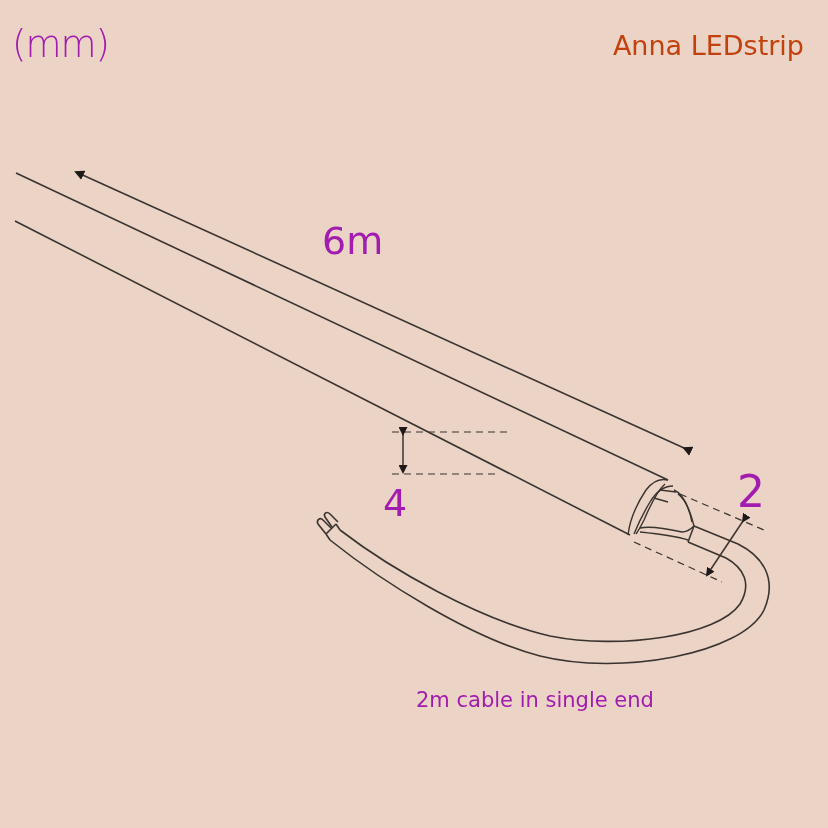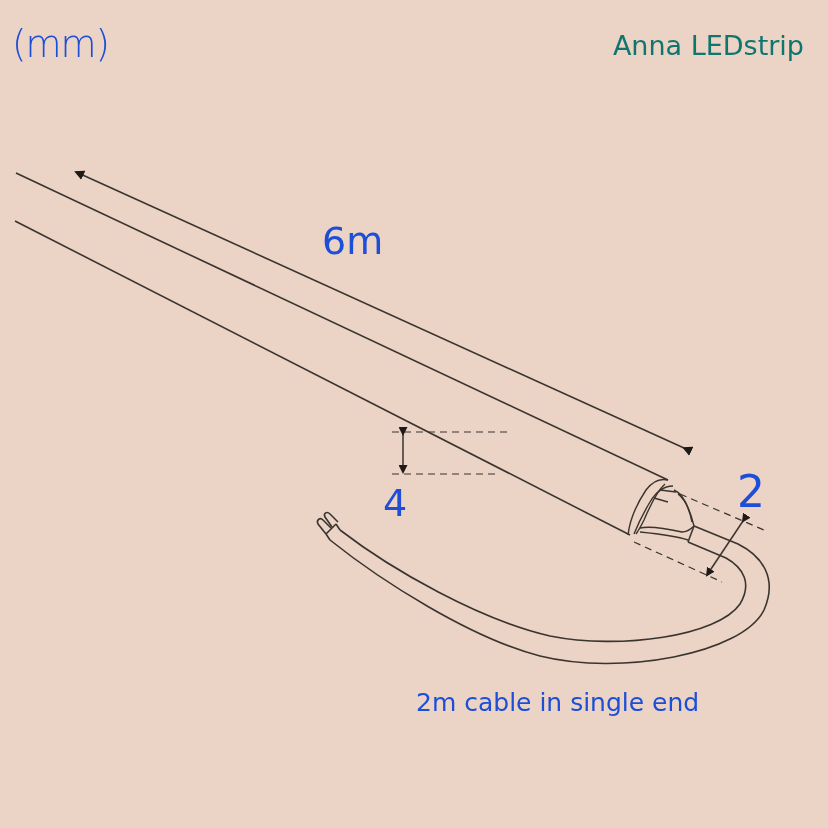--- a/index.html
+++ b/index.html
@@ -4,29 +4,29 @@
   <style>
     html, body { margin: 0; padding: 0; }
     body {
       width: 828px; height: 828px; overflow: hidden;
       background: #ebd3c5;
       font-family: "DejaVu Sans", sans-serif;
       position: relative;
     }
     .canvas { position: absolute; left: 0; top: 0; width: 828px; height: 828px; }
     .label {
-      position: absolute; color: #1d4ed8; white-space: nowrap; line-height: 1;
+      position: absolute; color: #a21caf; white-space: nowrap; line-height: 1;
       font-family: "DejaVu Sans", sans-serif;
     }
     .unit { left: 12px; top: 26px; font-size: 37px; font-weight: 300; letter-spacing: -1px; }
-    .brand { right: 24px; top: 32px; font-size: 27px; color: #0f766e; letter-spacing: 0px; }
+    .brand { right: 24px; top: 32px; font-size: 27px; color: #c2410c; letter-spacing: 0px; }
     .len { left: 322px; top: 222px; font-size: 38px; }
     .dim4 { left: 383px; top: 484px; font-size: 38px; }
     .dim10 { left: 737px; top: 470px; font-size: 44px; }
-    .cable { left: 416px; top: 690px; font-size: 25px; text-align: right; }
+    .cable { left: 416px; top: 690px; font-size: 21px; text-align: right; }
   </style>
 </head>
 <body>
 
 <svg class="canvas" viewBox="0 0 828 828" xmlns="http://www.w3.org/2000/svg">
   <defs>
     <marker id="arrowhead" markerWidth="10" markerHeight="10" refX="8" refY="5" orient="auto" markerUnits="userSpaceOnUse">
       <path d="M0,0 L10,5 L0,10 z" fill="#1e1a17"></path>
     </marker>
     <marker id="arrowhead-small" markerWidth="9" markerHeight="9" refX="7" refY="4.5" orient="auto" markerUnits="userSpaceOnUse">

